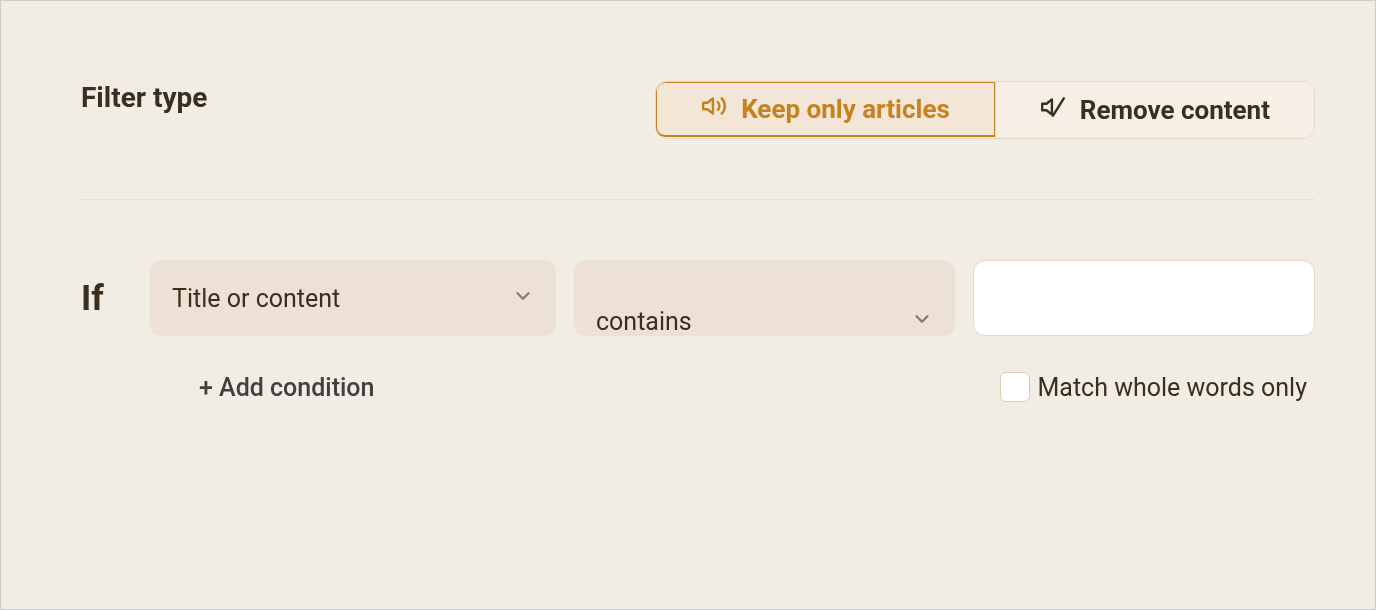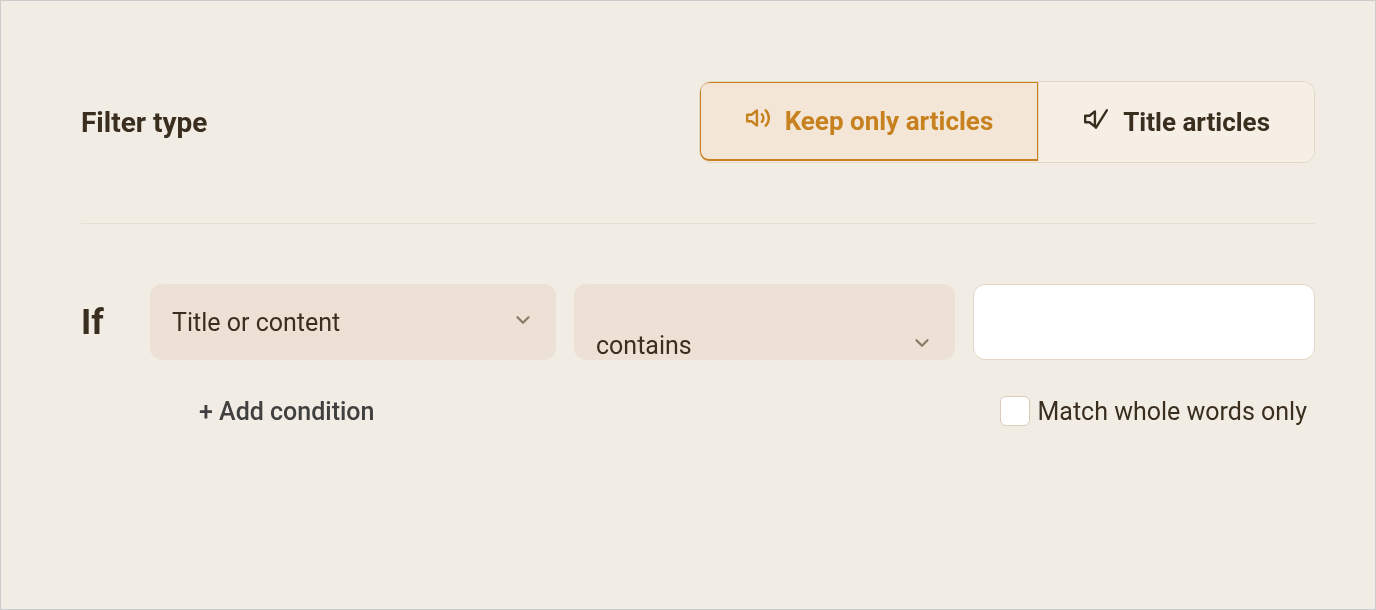--- a/index.html
+++ b/index.html
@@ -10,21 +10,20 @@
       height: 610px;
       border: 1px solid #ccc;
       padding: 0;
       overflow: hidden;
     }
     .container {
       padding: 80px 60px 40px 80px;
     }
     .filter-type-row {
       display: flex;
-      align-items: center;
       justify-content: space-between;
       padding-bottom: 60px;
       border-bottom: 1px solid #e6dfd2;
       margin-bottom: 60px;
     }
     .filter-type-label {
       font-size: 28px;
       font-weight: 700;
       color: #3a2e1e;
     }
@@ -33,21 +32,21 @@
       border-radius: 12px;
       overflow: hidden;
       border: 1px solid #e3d7c5;
       background: #f5efe6;
     }
     .segment {
       display: flex;
       align-items: center;
       justify-content: center;
       gap: 14px;
-      height: 80px;
+      height: 56px;
       padding: 0 44px;
       font-size: 26px;
       font-weight: 700;
       cursor: pointer;
       background: #f5efe6;
       color: #3a2e1e;
       border: none;
     }
     .segment.active {
       background: #f3e6d6;
@@ -150,21 +149,21 @@
         </span>
         <span>Keep only articles</span>
       </div>
       <div class="segment inactive">
         <span>
           <svg width="26" height="26" viewBox="0 0 24 24" fill="none" stroke="#3a2e1e" stroke-width="2.2" stroke-linecap="round" stroke-linejoin="round">
             <polygon points="11 5 6 9 2 9 2 15 6 15 11 19 11 5"></polygon>
             <line x1="22" y1="4" x2="12" y2="20"></line>
           </svg>
         </span>
-        <span>Title articles</span>
+        <span>Remove content</span>
       </div>
     </div>
   </div>
 
   <div class="condition-row">
     <div class="if-label">If</div>
 
     <div class="select select-field">
       <span>Title or content</span>
       <span class="chevron">

